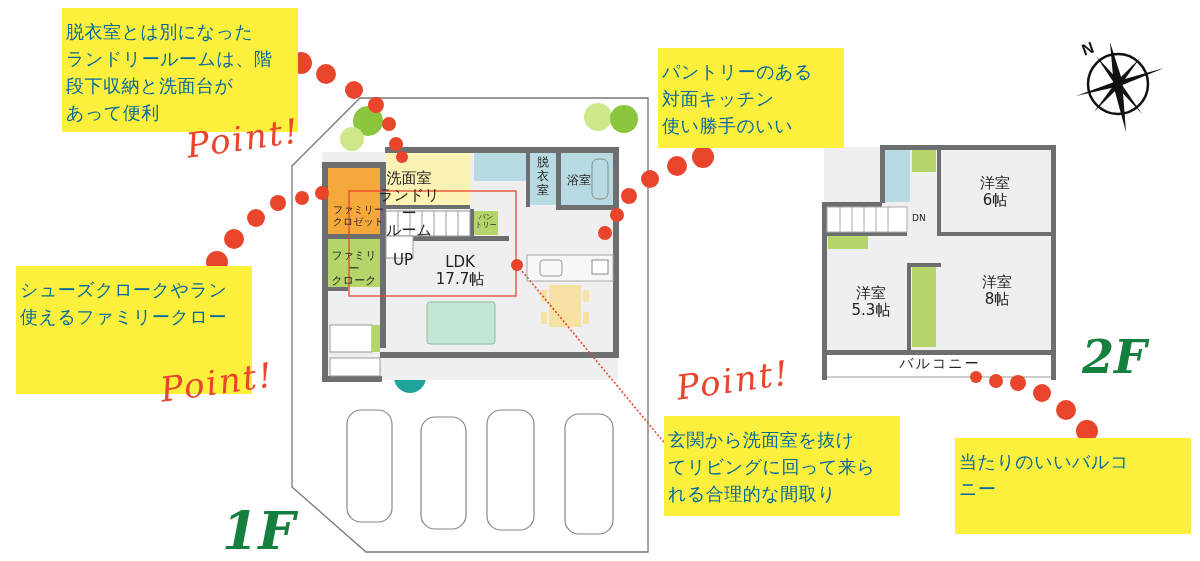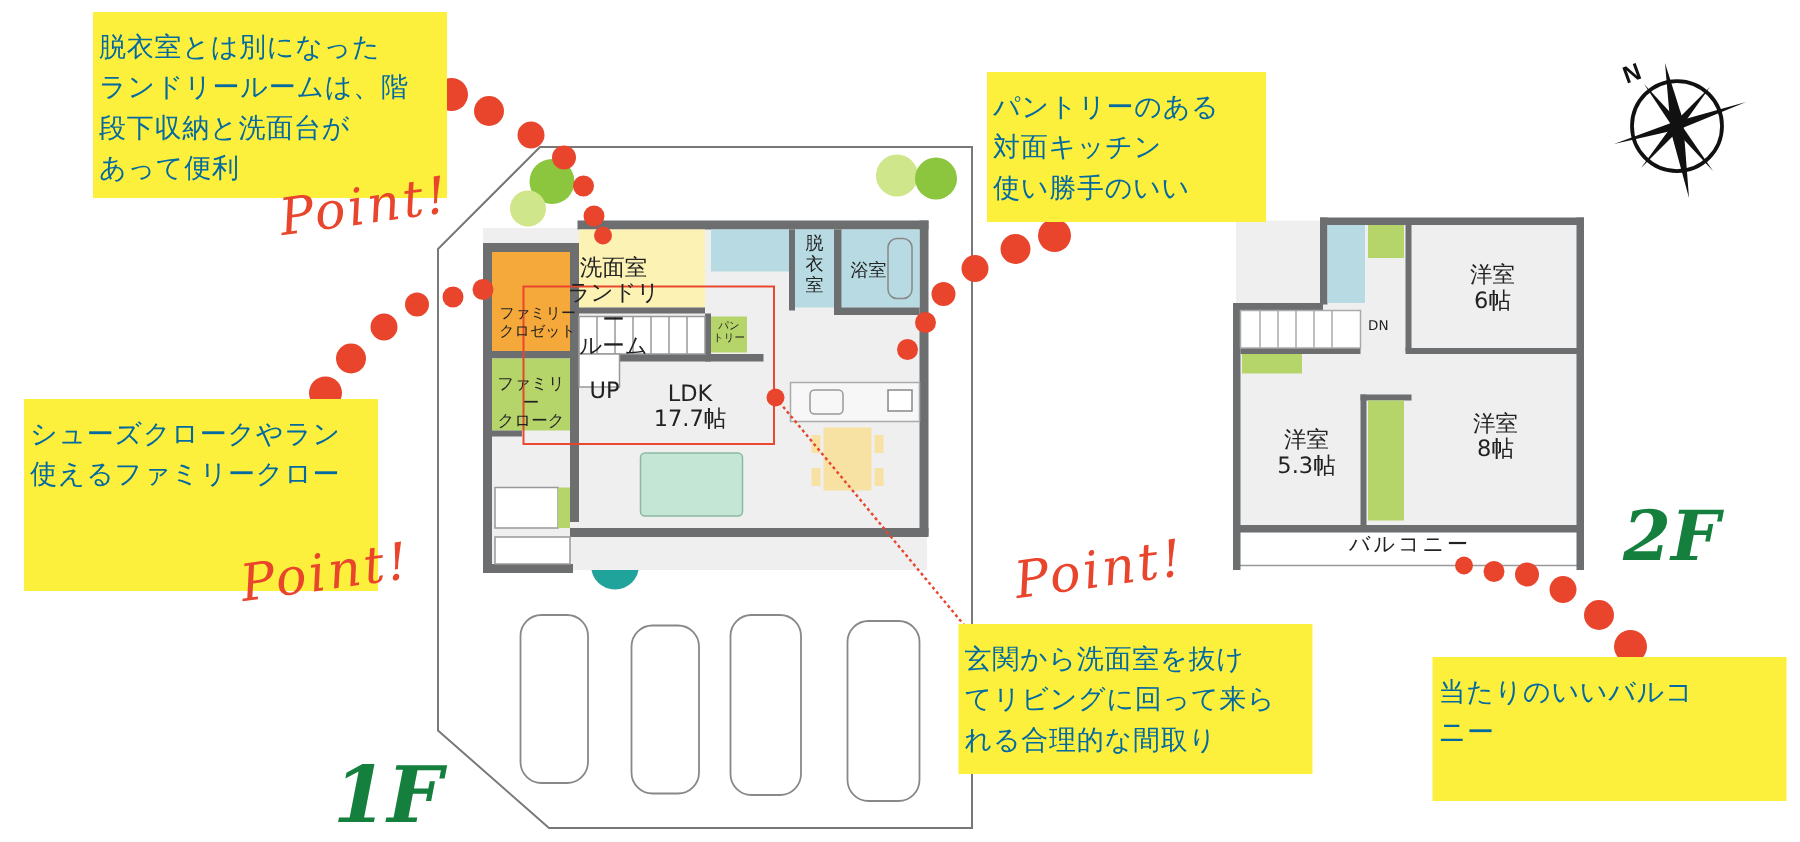--- a/index.html
+++ b/index.html
@@ -223,21 +223,21 @@
 </div>
 <div class="note" style="left:658px;top:48px;width:186px;height:100px;">
   <span>パントリーのある</span>
   <span>対面キッチン</span>
   <span>使い勝手のいい</span>
 </div>
 <div class="note" style="left:16px;top:266px;width:236px;height:128px;">
   <span>シューズクロークやラン</span>
   <span>使えるファミリークロー</span>
 </div>
-<div class="note" style="left:639px;top:416px;width:236px;height:100px;">
+<div class="note" style="left:664px;top:416px;width:236px;height:100px;">
   <span>玄関から洗面室を抜け</span>
   <span>てリビングに回って来ら</span>
   <span>れる合理的な間取り</span>
 </div>
 <div class="note" style="left:955px;top:438px;width:236px;height:96px;">
   <span>当たりのいいバルコ</span>
   <span>ニー</span>
 </div>
 
 <div class="point" style="left:186px;top:118px;">Point!</div>

